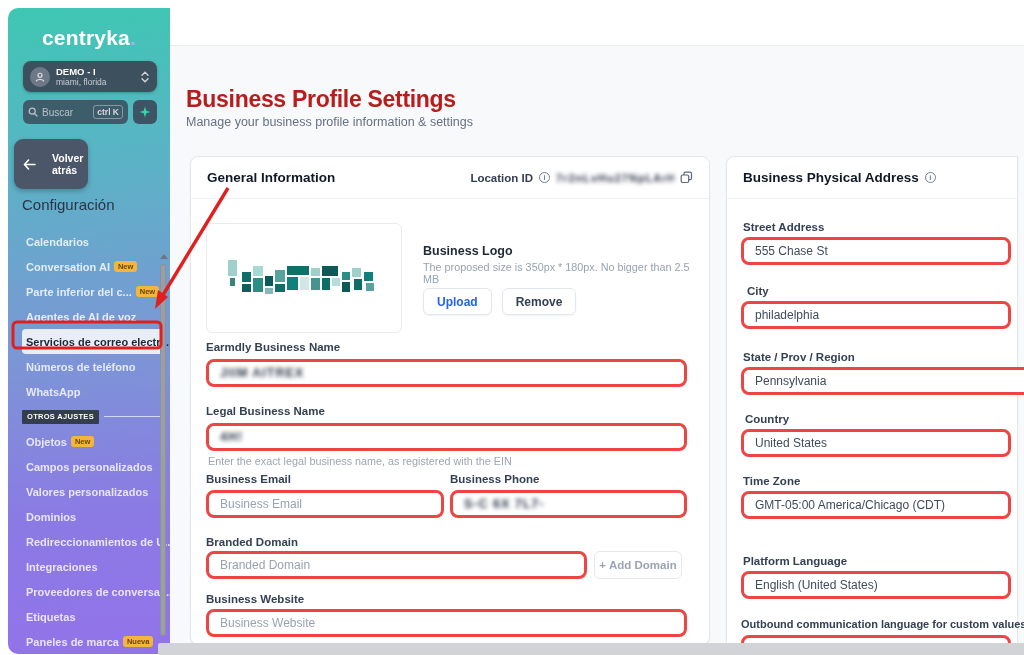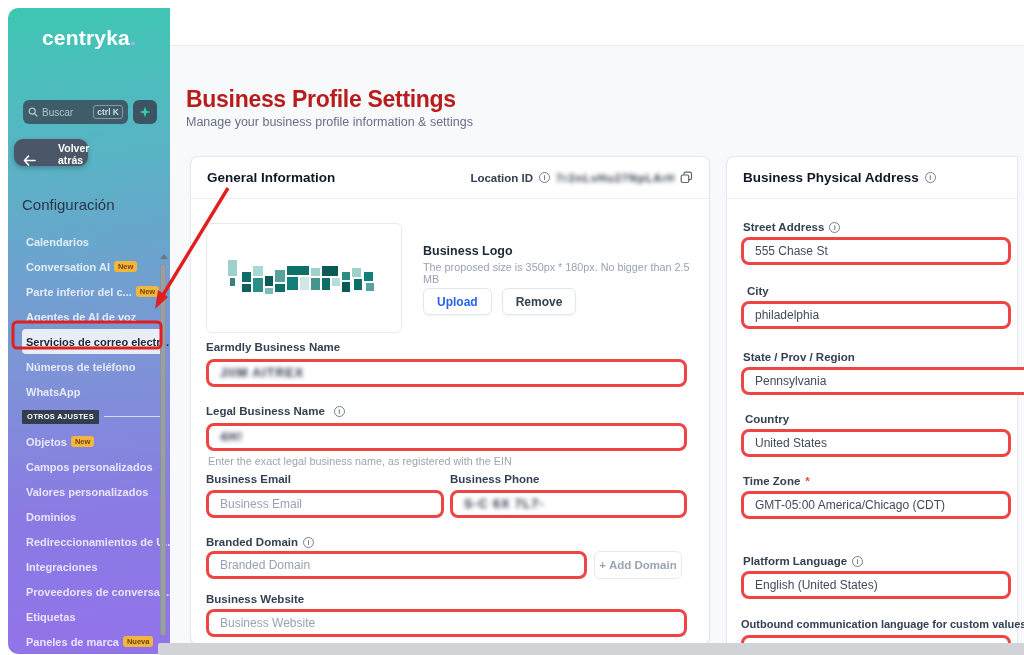--- a/index.html
+++ b/index.html
@@ -18,22 +18,22 @@
     box-shadow:0 1px 3px rgba(0,0,0,.25); }
   .avatar { width:20px; height:20px; border-radius:50%; background:#6e7988; display:flex; align-items:center; justify-content:center; flex:none; }
   .account-text { flex:1; overflow:hidden; }
   .account-name { font-size:9.5px; font-weight:700; color:#fff; line-height:11px; white-space:nowrap; }
   .account-loc  { font-size:8.5px; color:#c7cdd6; line-height:10px; white-space:nowrap; }
   .search-row { position:absolute; left:15px; top:92px; width:134px; height:24px; display:flex; gap:5px; }
   .search-box { flex:1; background:rgba(56,66,82,.78); border-radius:6px; display:flex; align-items:center; padding:0 5px; gap:4px; }
   .search-ph { font-size:10px; color:#b9c0ca; flex:1; white-space:nowrap; }
   .kbd { font-size:8.5px; color:#d4d8de; border:1px solid #8d95a2; border-radius:3px; padding:0 3px; line-height:12px; font-weight:600; white-space:nowrap; }
   .ai-btn { width:24px; height:24px; background:rgba(56,66,82,.85); border-radius:6px; display:flex; align-items:center; justify-content:center; flex:none; }
-  .back-btn { position:absolute; left:6px; top:131px; width:74px; height:27px; background:#4b5768; border-radius:9px;
-    display:flex; align-items:flex-end; gap:22px; padding:0 9px; box-shadow:0 2px 5px rgba(0,0,0,.25); }
+  .back-btn { position:absolute; left:6px; top:131px; width:74px; height:50px; background:#4b5768; border-radius:9px;
+    display:flex; align-items:center; gap:16px; padding:0 9px; box-shadow:0 2px 5px rgba(0,0,0,.25); }
   .back-txt { font-size:10.5px; font-weight:700; color:#fff; line-height:12px; }
   .side-title { position:absolute; left:14px; top:188px; font-size:15px; font-weight:400; color:#2a3545; }
   .menu { position:absolute; left:14px; top:221px; width:142px; }
   .menu-item { height:25px; display:flex; align-items:center; gap:4px; cursor:pointer; padding:0 4px; border-radius:4px; }
   .menu-label { font-size:11px; font-weight:600; color:rgba(255,255,255,.8); white-space:nowrap; }
   .menu-item.selected { background:#e9eef6; }
   .menu-item.selected .menu-label { color:#1d2736; font-weight:700; }
   .new-badge { background:#f3b53d; color:#6b4708; font-size:7.5px; font-weight:700; border-radius:3px; padding:1.5px 4px; line-height:8px; flex:none; }
   .menu-section { height:25px; display:flex; align-items:center; gap:5px; }
   .section-badge { background:#323d4d; color:#fff; font-size:7.5px; font-weight:700; padding:2.5px 5px; border-radius:1px; letter-spacing:.3px; white-space:nowrap; }
@@ -65,21 +65,21 @@
   .logo-box { position:absolute; left:15px; top:66px; width:196px; height:110px; border:1px solid #e9ecef; border-radius:6px; background:#fff;
     display:flex; align-items:center; justify-content:center; }
   .bl-title { position:absolute; left:232px; top:87px; font-size:12.5px; font-weight:700; color:#1f2937; }
   .bl-hint  { position:absolute; left:232px; top:104px; font-size:10.8px; color:#98a2b3; width:280px; }
   .bl-buttons { position:absolute; left:232px; top:131px; display:flex; gap:10px; }
   .btn { height:27px; background:#fff; border:1px solid #e2e7ee; border-radius:6px; font-size:12px; font-weight:600;
     display:flex; align-items:center; justify-content:center; padding:0 13px; box-shadow:0 1px 2px rgba(16,24,40,.05); cursor:pointer; }
   .btn-upload { color:#2563eb; }
   .btn-remove { color:#344054; }
 
-  .field-label { position:absolute; font-size:11.5px; font-weight:600; color:#344054; display:flex; align-items:center; gap:5px; white-space:nowrap; }
+  .field-label { position:absolute; font-size:11.5px; font-weight:600; color:#344054; display:flex; align-items:center; gap:5px; white-space:nowrap;flex-direction:column; }
   .input { position:absolute; height:28px; background:#fff; border:3px solid #ef4444; border-radius:8px; display:flex; align-items:center;
     padding:0 11px; font-size:12px; color:#404b5c; overflow:hidden; white-space:nowrap; }
   .placeholder { color:#98a2b3; }
   .helper { position:absolute; font-size:10.8px; color:#9ca6b3; }
   .req { color:#ef4444; font-weight:700; }
   .add-domain { position:absolute; left:403px; top:394px; width:88px; height:28px; background:#fff; border:1px solid #e6e9ee; border-radius:6px;
     display:flex; align-items:center; justify-content:center; gap:3px; font-size:11.5px; color:#9aa4b2; font-weight:600; }
 
   .card-address { left:556px; top:144px; width:292px; height:511px; border-radius:8px 0 0 0; }
 
@@ -90,20 +90,36 @@
   .annot { position:absolute; inset:0; width:1024px; height:655px; z-index:40; pointer-events:none; }
 </style>
 </head>
 <body>
 
 <div class="page">
 
   <div class="sidebar">
     <div class="logo-row"><span>centryka</span><span class="logo-dot">.</span></div>
 
+    <div class="account-pill">
+      <span class="avatar">
+        <svg class="icon-svg" width="12" height="12" viewBox="0 0 12 12">
+            <circle cx="6" cy="4.2" r="2" fill="none" stroke="#dfe3e8" stroke-width="1.1"></circle>
+            <path d="M2.3 10.3 C2.8 7.9 9.2 7.9 9.7 10.3" fill="none" stroke="#dfe3e8" stroke-width="1.1"></path>
+          </svg>
+      </span>
+      <span class="account-text">
+        <div class="account-name">DEMO - I</div>
+        <div class="account-loc">miami, florida</div>
+      </span>
+      <svg class="icon-svg" width="10" height="14" viewBox="0 0 10 14">
+          <path d="M2 5.2 L5 2.2 L8 5.2" fill="none" stroke="#cfd4db" stroke-width="1.4" stroke-linecap="round"></path>
+          <path d="M2 8.8 L5 11.8 L8 8.8" fill="none" stroke="#cfd4db" stroke-width="1.4" stroke-linecap="round"></path>
+        </svg>
+    </div>
 
     <div class="search-row">
       <div class="search-box">
         <svg class="icon-svg" width="10" height="10" viewBox="0 0 10 10">
             <circle cx="4.2" cy="4.2" r="3" fill="none" stroke="#b9c0ca" stroke-width="1.3"></circle>
             <line x1="6.5" y1="6.5" x2="9" y2="9" stroke="#b9c0ca" stroke-width="1.3" stroke-linecap="round"></line>
           </svg>
         <span class="search-ph">Buscar</span>
         <span class="kbd">ctrl K</span>
       </div>

